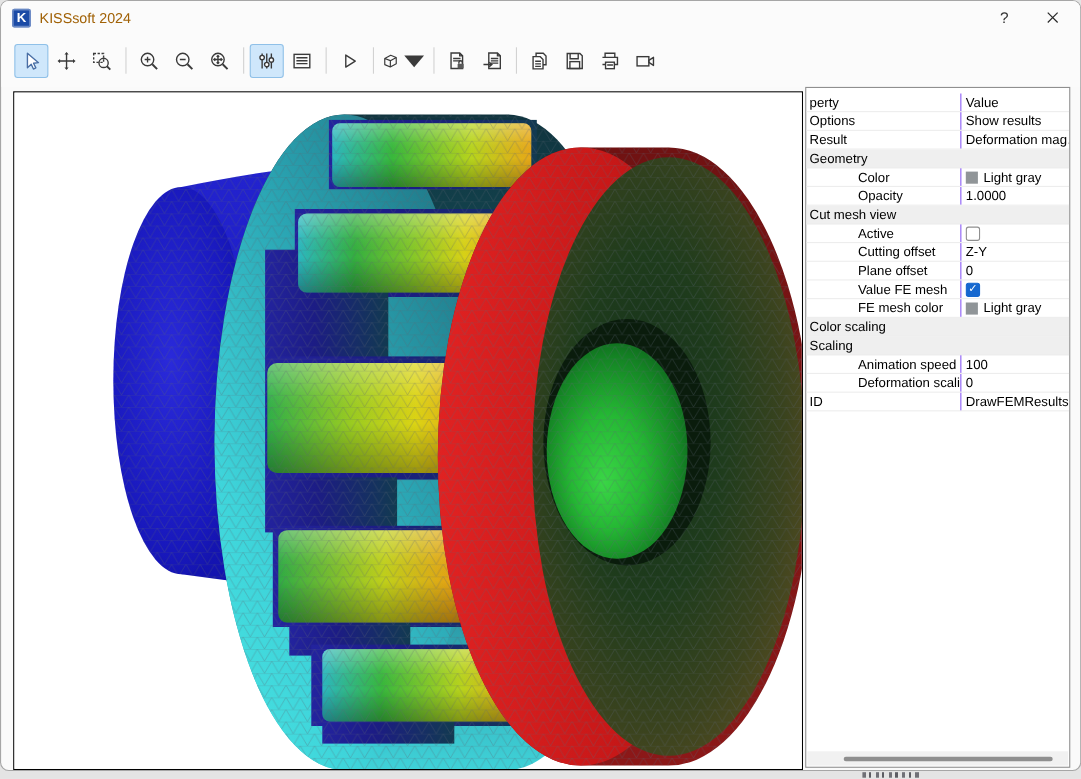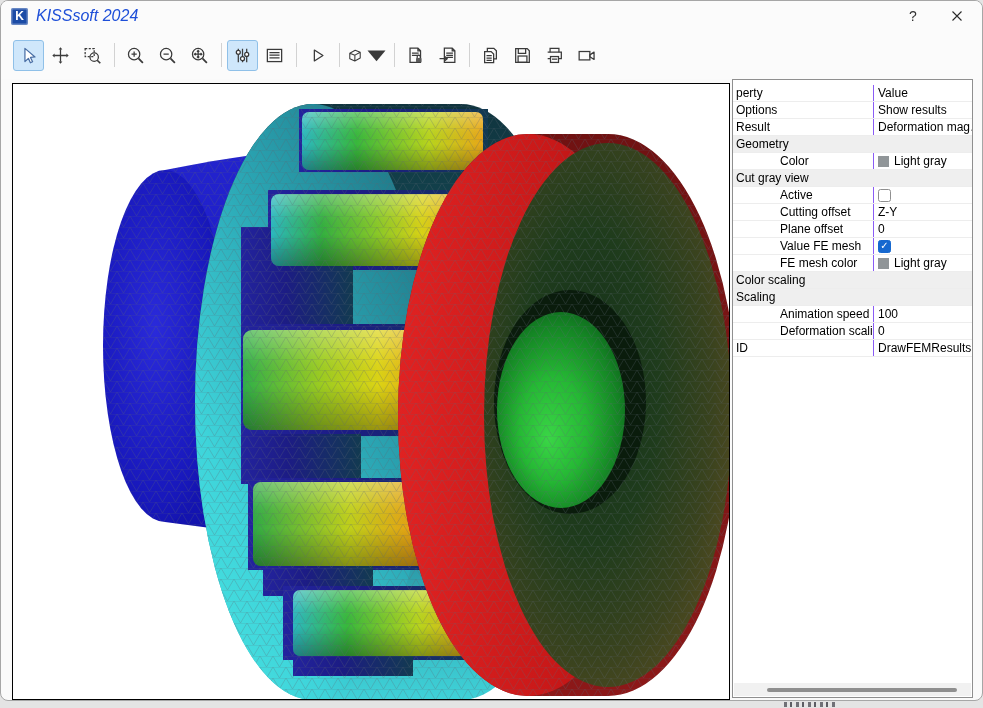--- a/index.html
+++ b/index.html
@@ -5,21 +5,21 @@
   html,body{margin:0;padding:0;width:983px;height:708px;overflow:hidden;
     background:#e4e4e4;font-family:"Liberation Sans",sans-serif;}
   .window{position:absolute;left:0;top:0;width:983px;height:701px;box-sizing:border-box;
     background:#fafafa;border:1px solid #a6a6a6;border-radius:8px;overflow:hidden;}
   
   .titlebar{position:absolute;left:0;top:0;right:0;height:30px;background:#fbfbfb;
     display:flex;align-items:center;}
   .applogo{width:17px;height:17px;margin-left:10px;background:#1b4ba6;border-radius:2px;
     color:#fff;font-size:12px;font-weight:bold;text-align:center;line-height:17px;
     box-shadow:inset 0 0 0 1.5px #ffffff55;}
-  .apptitle{margin-left:8px;font-size:16px;color:#1d4ed8;font-style:italic;}
+  .apptitle{margin-left:8px;font-size:13px;color:#a16207;}
   .cap-btn{position:absolute;top:0;width:34px;height:30px;display:flex;align-items:center;
     justify-content:center;font-size:14px;color:#333;cursor:default;}
   .cap-help{right:52px;}
   .cap-close{right:8px;}
   
   .toolbar{position:absolute;left:0;top:30px;right:0;height:48px;background:#fbfbfb;
     display:flex;align-items:center;padding-left:12px;box-sizing:border-box;}
   .tbtn{width:29px;height:29px;border:1px solid transparent;border-radius:3px;
     display:flex;align-items:center;justify-content:center;margin-right:1px;}
   .tbtn.active{background:#cfe7fb;border-color:#8fc0e8;}
@@ -359,23 +359,31 @@
         </div>
         <div class="prow disabled">
           <div class="pl ind1">
             <span>Color</span>
           </div>
           <div class="pv">
             <span class="chip"></span>
             <span>Light gray</span>
           </div>
         </div>
+        <div class="prow disabled">
+          <div class="pl ind1">
+            <span>Opacity</span>
+          </div>
+          <div class="pv">
+            <span>1.0000</span>
+          </div>
+        </div>
         <div class="prow group disabled">
           <div class="pl">
-            <span>Cut gray view</span>
+            <span>Cut mesh view</span>
           </div>
         </div>
         <div class="prow disabled">
           <div class="pl ind1">
             <span>Active</span>
           </div>
           <div class="pv">
             <span class="cb"></span>
           </div>
         </div>

